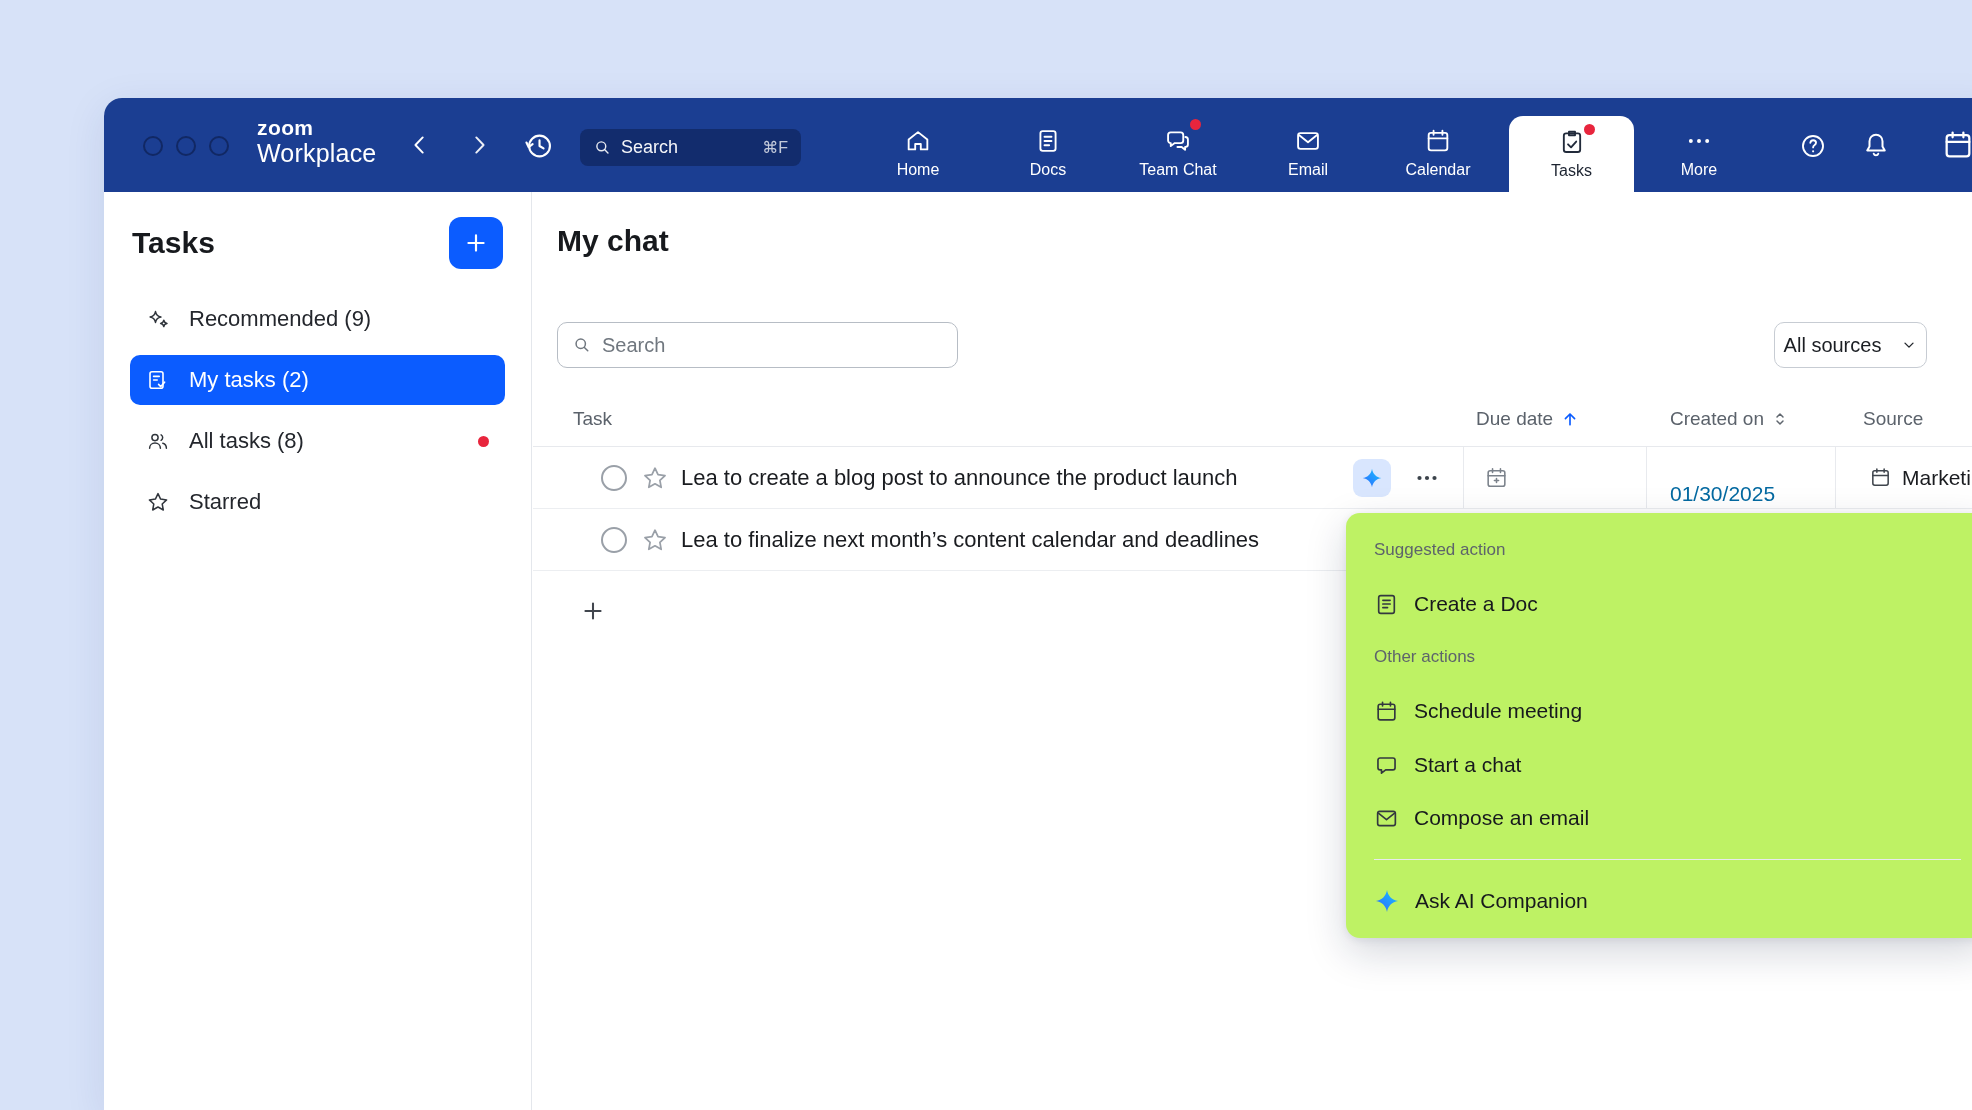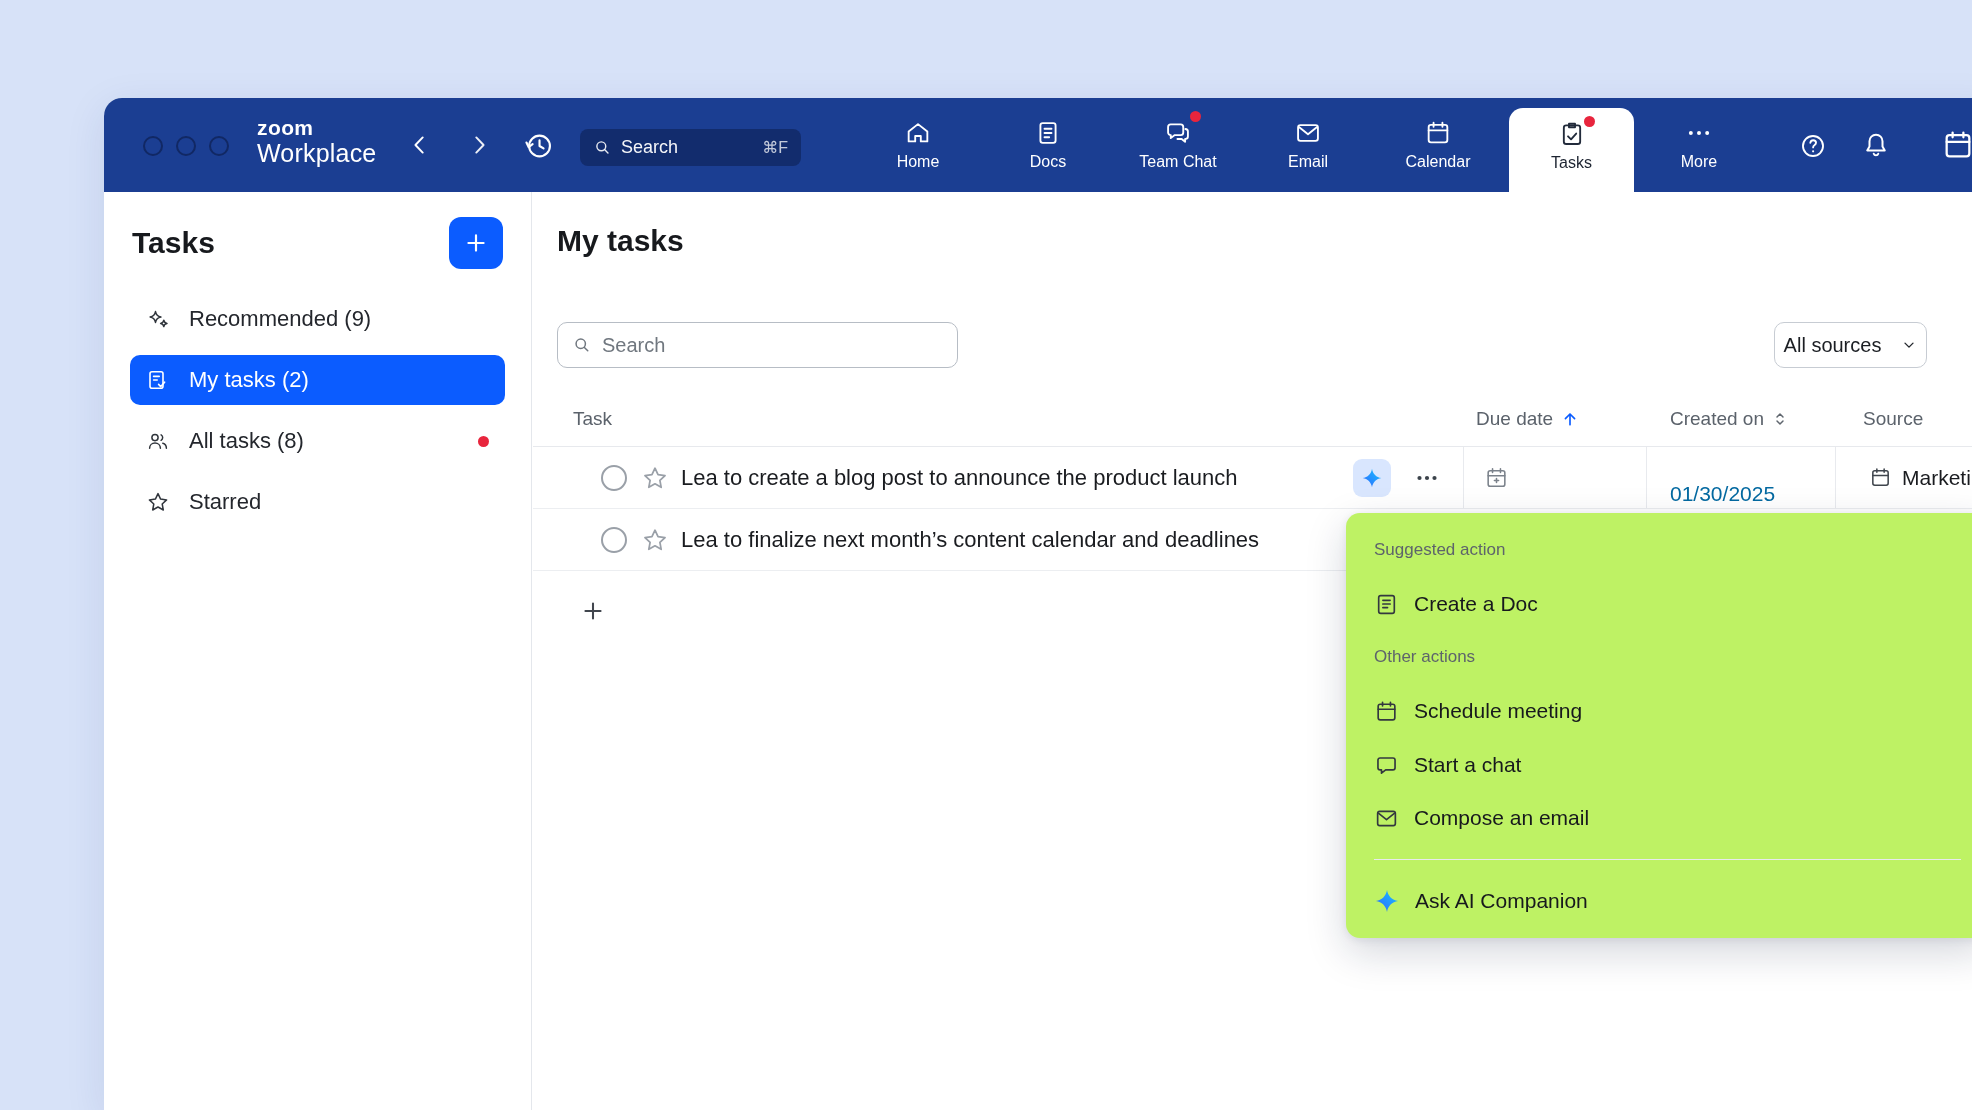--- a/index.html
+++ b/index.html
@@ -19,21 +19,21 @@
   .win-dot { width:20px; height:20px; border-radius:50%; border:2px solid rgba(10,22,62,.55); }
   .logo { position:absolute; left:153px; top:19px; color:#fff; }
   .logo .z { font-size:21px; font-weight:700; letter-spacing:.4px; line-height:22px; }
   .logo .w { font-size:25px; font-weight:400; letter-spacing:.2px; line-height:28px; }
   .tb-btn { position:absolute; color:#fff; cursor:pointer; }
   .tb-search { position:absolute; left:476px; top:31px; width:221px; height:37px; border-radius:8px;
                background:rgba(8,22,64,.45); display:flex; align-items:center; padding:0 13px; gap:9px; color:#fff; cursor:text; }
   .tb-search .txt { font-size:18px; color:rgba(255,255,255,.96); }
   .tb-search .kbd { margin-left:auto; font-size:16px; color:rgba(255,255,255,.75); }
 
-  .tb-nav { position:absolute; left:749px; top:0; height:94px; display:flex; }
+  .tb-nav { position:absolute; left:749px; top:8px; height:94px; display:flex; }
   .nav-item { width:130px; height:94px; display:flex; flex-direction:column; align-items:center; justify-content:center;
               gap:6px; color:#fff; position:relative; cursor:pointer; }
   .nav-item .nlabel { font-size:16px; }
   .tab-tasks { width:125px; height:84px; margin-top:10px; margin-left:6px; background:#fff; border-radius:14px 14px 0 0;
                display:flex; flex-direction:column; align-items:center; padding-top:12px; gap:6px; color:#222b3b;
                position:relative; cursor:pointer; }
   .tab-tasks .nlabel { font-size:16px; color:#1c2330; }
   .reddot { position:absolute; width:11px; height:11px; border-radius:50%; background:#e8253d; }
   .tb-right { color:#fff; }
 
@@ -290,21 +290,21 @@
             <svg width="24" height="24" viewBox="0 0 24 24" fill="none" stroke="#30353c" stroke-width="1.5" stroke-linejoin="round">
                 <path d="m12 3.6 2.6 5.5 6 .8-4.4 4.1 1.1 6-5.3-3-5.3 3 1.1-6L3.4 9.9l6-.8z"></path>
               </svg>
           </span>
           <span>Starred</span>
         </div>
       </div>
     </aside>
 
     <section class="main">
-      <h1 class="main-title">My tasks</h1>
+      <h1 class="main-title">My chat</h1>
 
       <div class="m-search">
         <span>
           <svg width="20" height="20" viewBox="0 0 24 24" fill="none" stroke="#70777f" stroke-width="1.8" stroke-linecap="round">
               <circle cx="10.5" cy="10.5" r="5.6"></circle>
               <path d="m14.9 14.9 4 4"></path>
             </svg>
         </span>
         <input type="text" placeholder="Search" style="">
       </div>

